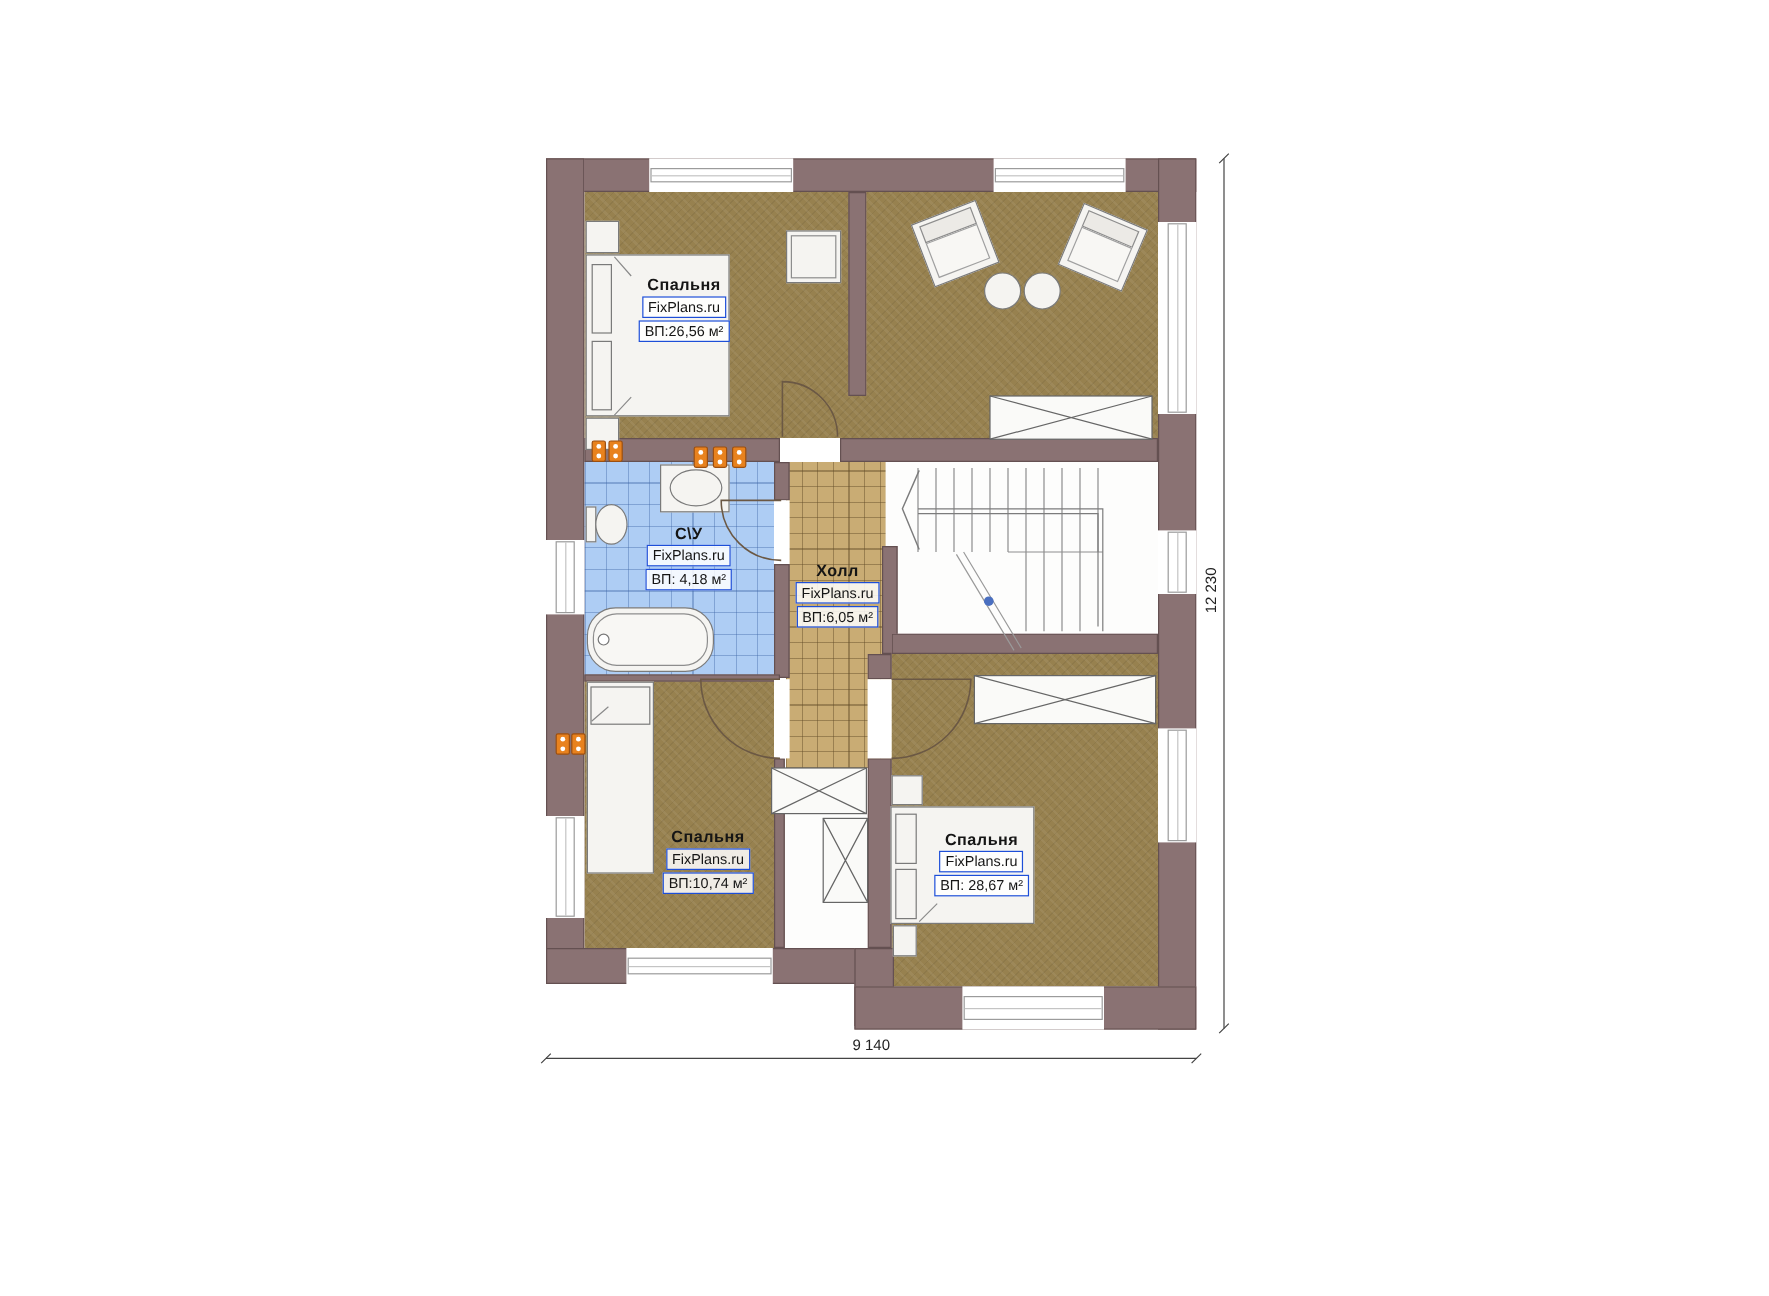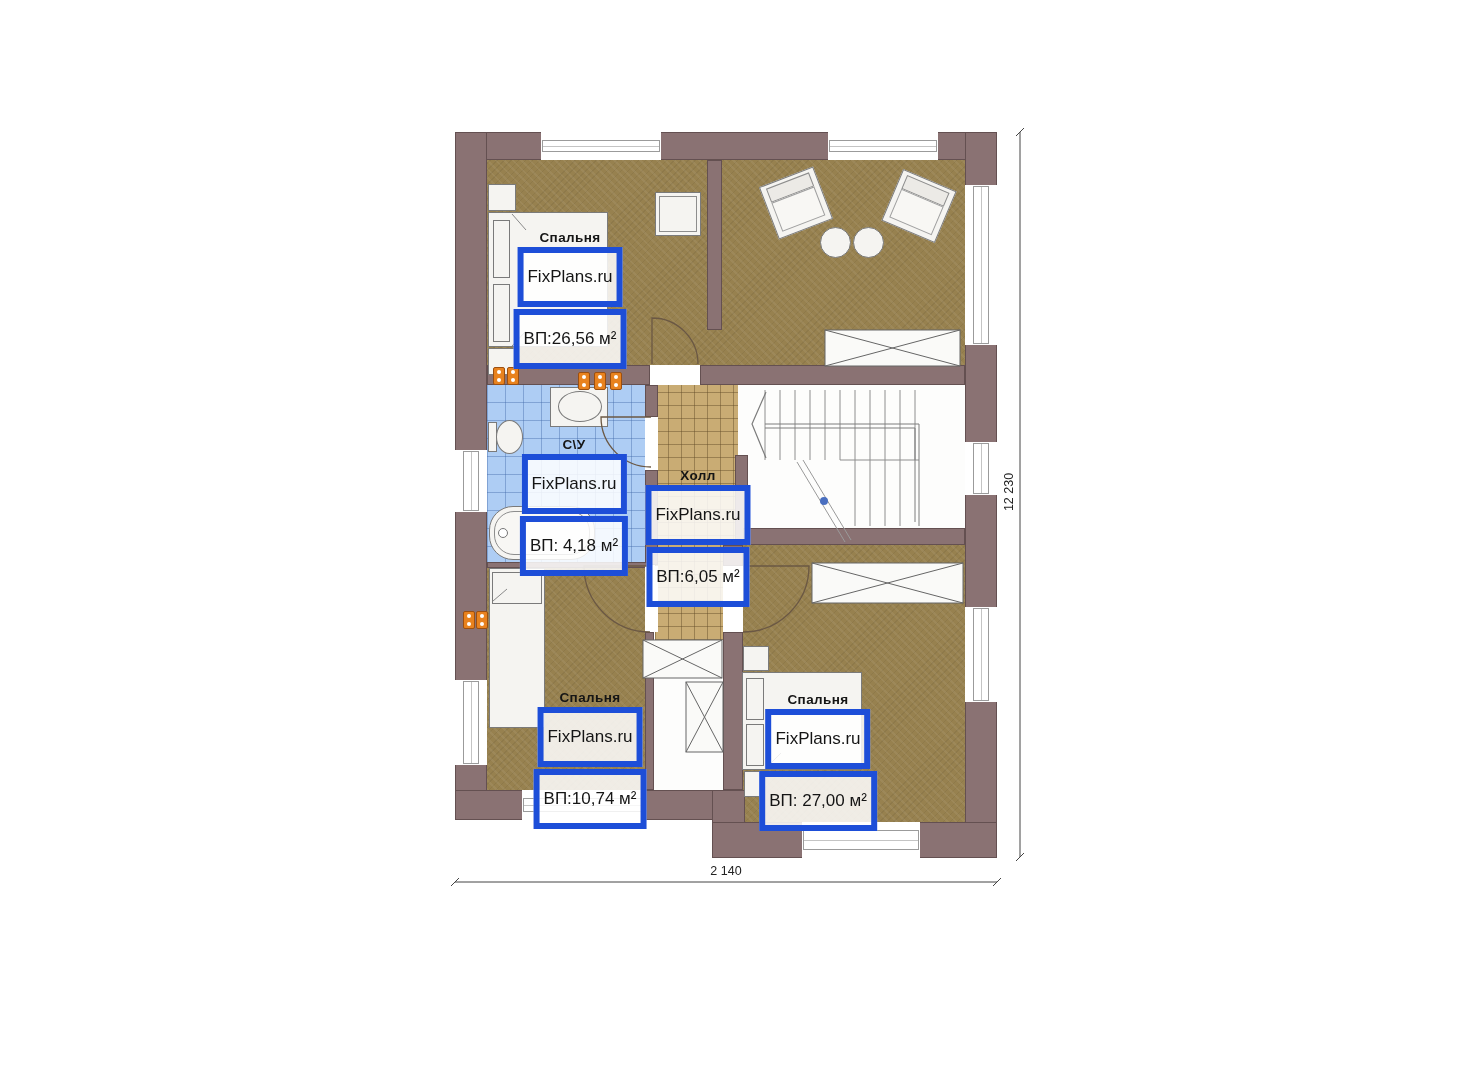--- a/index.html
+++ b/index.html
@@ -35,22 +35,22 @@
          box-sizing:border-box;z-index:10}
   .chair .back{position:absolute;left:5px;top:3px;right:5px;height:13px;background:#eceae6;border:1px solid #8d8d8d}
   .chair .seat{position:absolute;left:5px;top:18px;right:5px;bottom:5px;border:1px solid #a0a0a0;background:#f8f7f4}
   .sconce{position:absolute;background:var(--fixture-accent);border:1px solid #9c4f10;border-radius:2px;z-index:15}
   .sconce:before,.sconce:after{content:"";position:absolute;left:50%;width:4px;height:4px;margin-left:-2px;
          background:#fff;border-radius:50%}
   .sconce:before{top:2px}.sconce:after{bottom:2px}
   .room-label{position:absolute;transform:translateX(-50%);display:flex;flex-direction:column;align-items:center;
          gap:2px;z-index:30;text-align:center}
   .rl-name{font-weight:bold;font-size:13.5px;color:#151515;letter-spacing:.4px;white-space:nowrap}
-  .rl-box{font-size:17px;color:#151515;border:6px solid #1d4ed8;background:rgba(255,255,255,.85);
-         padding:16px 4px;line-height:16px;white-space:nowrap}
+  .rl-box{font-size:12px;color:#151515;border:1px solid #1d4ed8;background:rgba(255,255,255,.85);
+         padding:0 4px;line-height:16px;white-space:nowrap}
   .dim{position:absolute;font-size:12.5px;color:#222;z-index:30;white-space:nowrap}
   #overlay{position:absolute;left:0;top:0;z-index:20;pointer-events:none}
 </style>
 </head>
 <body>
 
 <div id="plan">
 
   <div class="floor floor-room" style="left:487px;top:160px;width:478px;height:205px"></div>
   <div class="floor floor-bath" style="left:487px;top:385px;width:158px;height:180px"></div>
@@ -232,19 +232,19 @@
     <div class="rl-box">ВП:6,05 м²</div>
   </div>
   <div class="room-label" style="left:590px;top:690px">
     <div class="rl-name">Спальня</div>
     <div class="rl-box">FixPlans.ru</div>
     <div class="rl-box">ВП:10,74 м²</div>
   </div>
   <div class="room-label" style="left:818px;top:692px">
     <div class="rl-name">Спальня</div>
     <div class="rl-box">FixPlans.ru</div>
-    <div class="rl-box">ВП: 27,00 м²</div>
-  </div>
-
-  <div class="dim" style="left:656px;top:864px;width:140px;text-align:center">2 140</div>
+    <div class="rl-box">ВП: 28,67 м²</div>
+  </div>
+
+  <div class="dim" style="left:656px;top:864px;width:140px;text-align:center">9 140</div>
   <div class="dim" style="left:1009px;top:492px;transform:translate(-50%,-50%) rotate(-90deg)">12 230</div>
 
 </div>
 
 </body></html>

